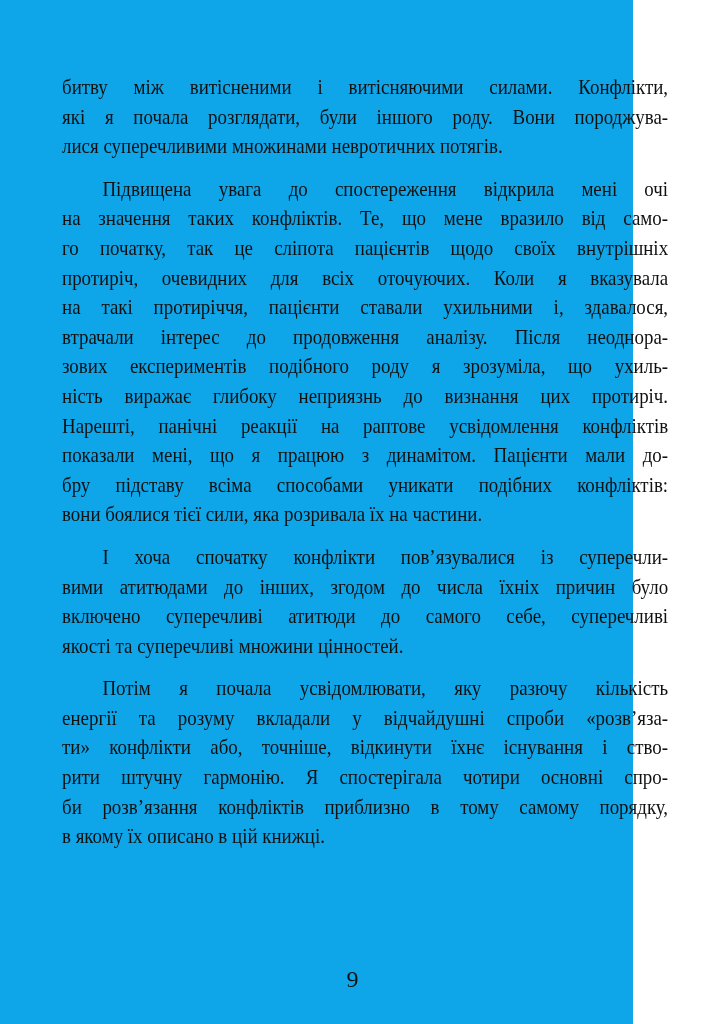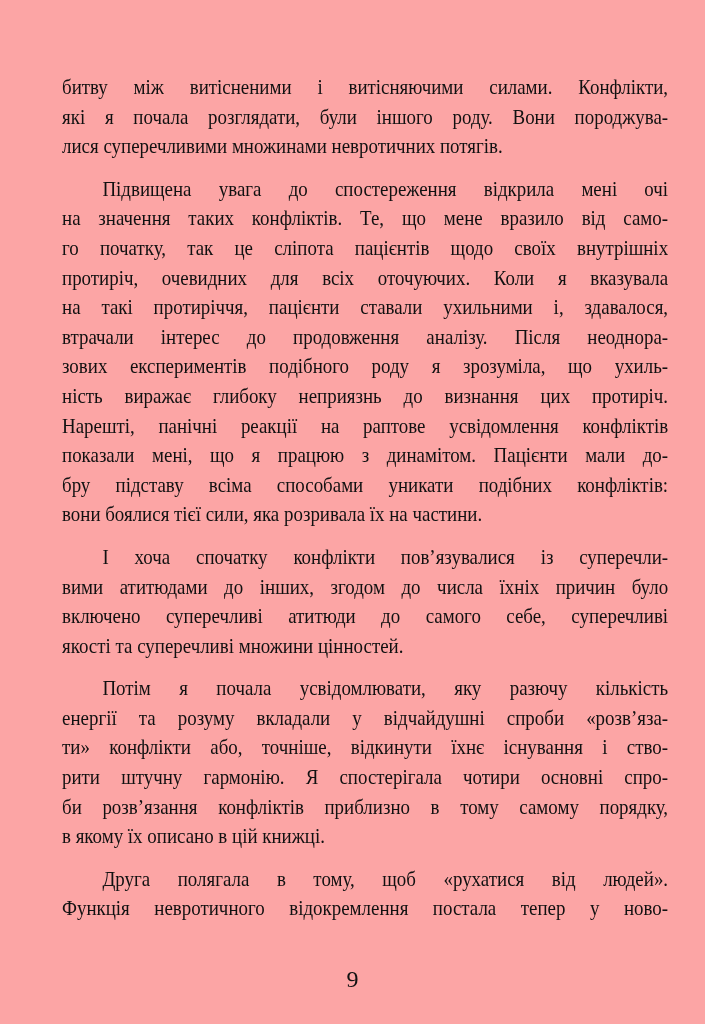--- a/index.html
+++ b/index.html
@@ -1,19 +1,19 @@
 <!DOCTYPE html>
 <html><head>
 <meta charset="utf-8">
 <style>
   html, body { margin: 0; padding: 0; background: #ffffff; }
   body { width: 705px; height: 1024px; position: relative; overflow: hidden; }
   .page {
-    position: absolute; left: 0; top: 0; width: 705px; height: 1024px;
-    background: #fca5a5;
+    position: absolute; left: 0; top: 0; width: 633px; height: 1024px;
+    background: #0ea5e9;
   }
   .text-block {
     position: absolute; left: 62px; top: 72px; width: 606px;
     font-family: "Liberation Serif", serif;
     font-size: 22px;
     color: #111111;
   }
   .para { margin: 0 0 13px 0; }
   .line {
     display: block;
@@ -72,22 +72,17 @@
     <p class="para">
       <span class="line indent">Потім я почала усвідомлювати, яку разючу кількість</span>
       <span class="line">енергії та розуму вкладали у відчайдушні спроби «розв’яза-</span>
       <span class="line">ти» конфлікти або, точніше, відкинути їхнє існування і ство-</span>
       <span class="line">рити штучну гармонію. Я спостерігала чотири основні спро-</span>
       <span class="line">би розв’язання конфліктів приблизно в тому самому порядку,</span>
       <span class="line last">в якому їх описано в цій книжці.</span>
     </p>
 
 
-    <p class="para">
-      <span class="line indent">Друга полягала в тому, щоб «рухатися від людей».</span>
-      <span class="line">Функція невротичного відокремлення постала тепер у ново-</span>
-
-    </p>
 
   </div>
 
   <div class="page-number">9</div>
 </div>
 
 </body></html>

